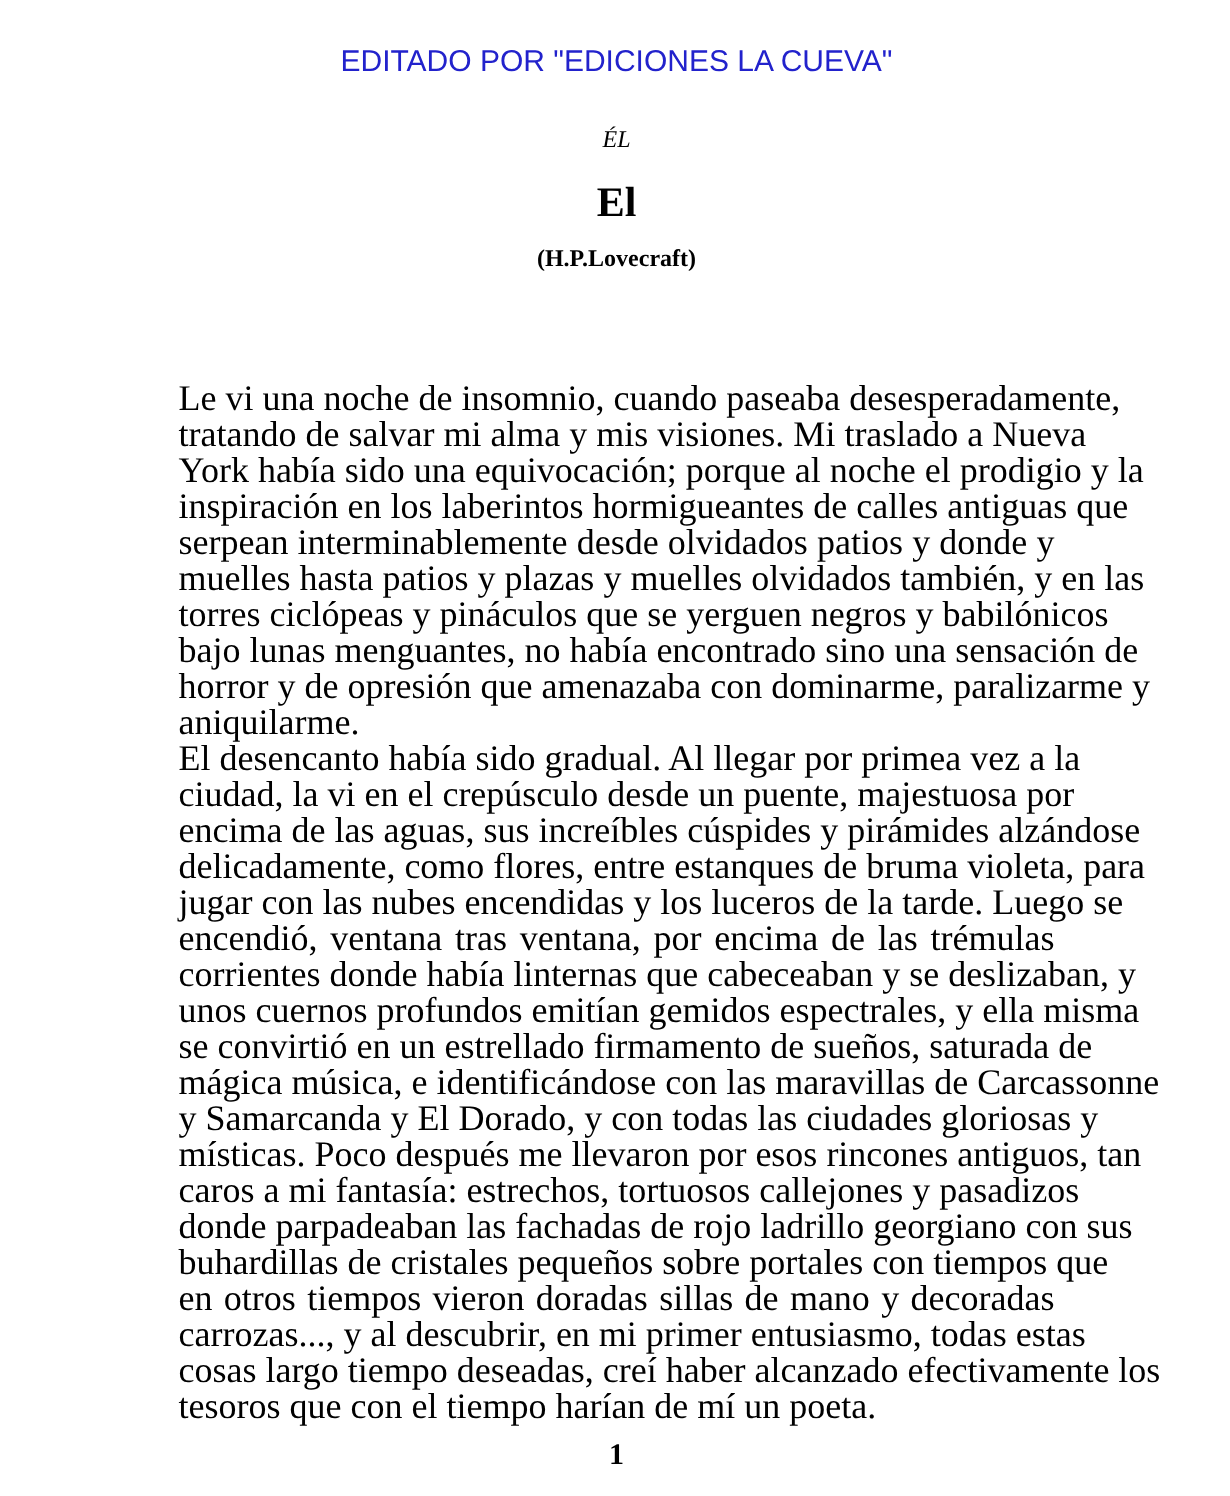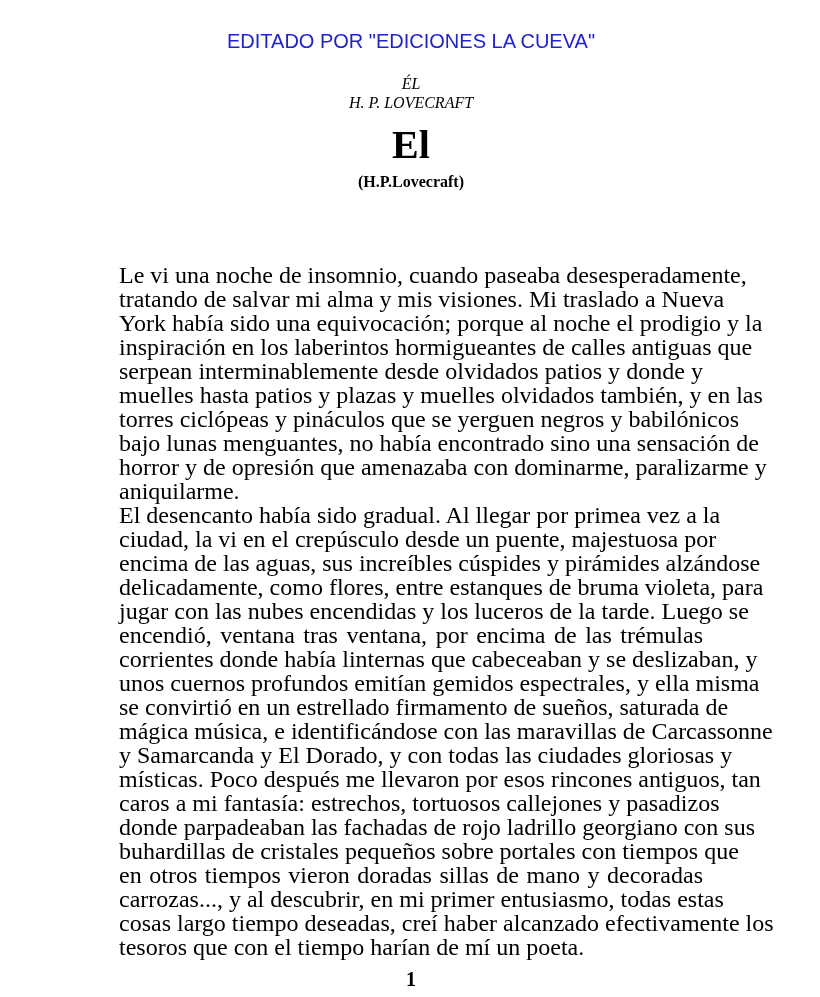--- a/index.html
+++ b/index.html
@@ -20,33 +20,33 @@
     padding-top: 31px;
     width: 584px;
     margin-left: 119px;
     text-align: center;
     font-family: "Liberation Sans", sans-serif;
     font-size: 20px;
     line-height: 21px;
     font-weight: normal;
   }
   .pretitle-block {
-    margin-top: 22px;
+    margin-top: 32px;
     width: 584px;
     margin-left: 119px;
     text-align: center;
     font-style: italic;
     font-size: 16px;
     line-height: 19px;
   }
   .title {
     margin: 12px 0 0 119px;
     width: 584px;
     text-align: center;
-    font-size: 40px;
+    font-size: 28px;
     line-height: 42px;
     font-weight: bold;
   }
   .subtitle {
     margin-top: 4px;
     width: 584px;
     margin-left: 119px;
     text-align: center;
     font-size: 16px;
     line-height: 24px;
@@ -79,21 +79,20 @@
   }
 </style>
 </head>
 <body>
 
 <div class="page">
   <div class="header" style="color: rgb(34, 34, 204);">EDITADO POR "EDICIONES LA CUEVA"</div>
 
   <div class="pretitle-block">
     <div>ÉL</div>
-    <div>H. P. LOVECRAFT</div>
   </div>
 
   <div class="title">El</div>
 
   <div class="subtitle">(H.P.Lovecraft)</div>
 
   <div class="body-text" id="body-text">
       <div class="line">Le vi una noche de insomnio, cuando paseaba desesperadamente,</div>
       <div class="line">tratando de salvar mi alma y mis visiones. Mi traslado a Nueva</div>
       <div class="line">York había sido una equivocación; porque al noche el prodigio y la</div>

